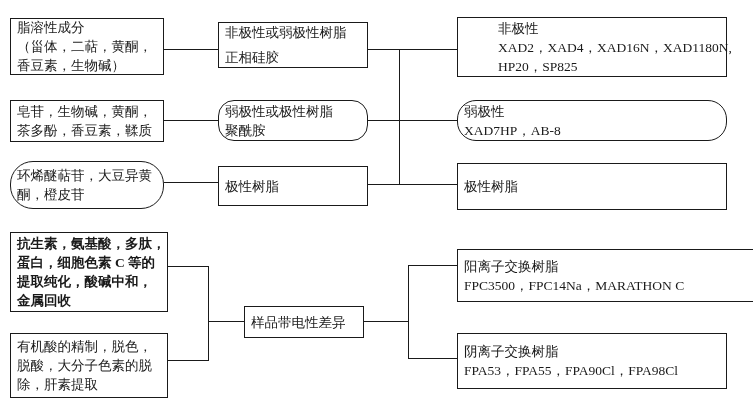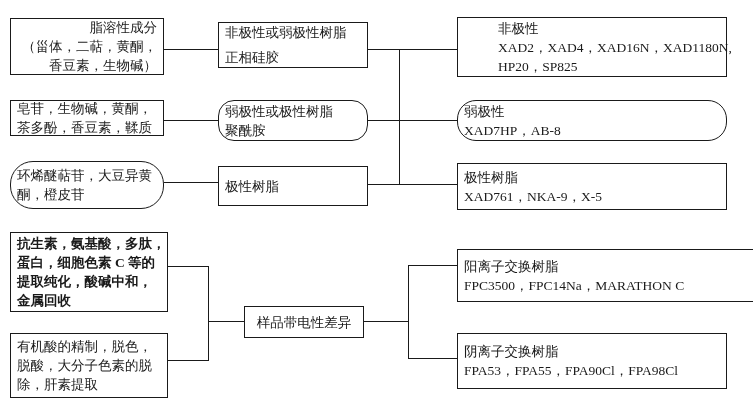--- a/index.html
+++ b/index.html
@@ -38,27 +38,27 @@
     background: #1a1a1a;
   }
   .hline { height: 1px; }
   .vline { width: 1px; }
 </style>
 </head>
 <body>
 
 <div class="canvas">
 
-  <div class="box" style="left:10px; top:18px; width:154px; height:57px;align-items:flex-end;">
+  <div class="box" style="left:10px; top:18px; width:154px; height:57px;">
     <div class="ln">脂溶性成分</div>
     <div class="ln">（甾体，二萜，黄酮，</div>
     <div class="ln">香豆素，生物碱）</div>
   </div>
 
-  <div class="box" style="left:10px; top:100px; width:154px; height:36px;">
+  <div class="box" style="left:10px; top:100px; width:154px; height:42px;">
     <div class="ln">皂苷，生物碱，黄酮，</div>
     <div class="ln">茶多酚，香豆素，鞣质</div>
   </div>
 
   <div class="box" style="left:10px; top:161px; width:154px; height:48px;border-radius:23px;">
     <div class="ln">环烯醚萜苷，大豆异黄</div>
     <div class="ln">酮，橙皮苷</div>
   </div>
 
   <div class="box" style="left:10px; top:232px; width:158px; height:80px;font-weight:bold;">
@@ -81,38 +81,37 @@
 
   <div class="box" style="left:218px; top:100px; width:150px; height:41px;border-radius:16px;">
     <div class="ln">弱极性或极性树脂</div>
     <div class="ln">聚酰胺</div>
   </div>
 
   <div class="box" style="left:218px; top:166px; width:150px; height:40px;">
     <div class="ln">极性树脂</div>
   </div>
 
-  <div class="box" style="left:244px; top:306px; width:120px; height:32px; align-items:center;">
+  <div class="box" style="left:244px; top:306px; width:120px; height:32px; ">
     <div class="ln">样品带电性差异</div>
   </div>
 
   <div class="box" style="left:457px; top:17px; width:270px; height:60px;padding-left:40px;">
     <div class="ln">非极性</div>
     <div class="ln">XAD2，XAD4，XAD16N，XAD1180N,</div>
     <div class="ln">HP20，SP825</div>
   </div>
 
   <div class="box" style="left:457px; top:100px; width:270px; height:41px;border-radius:19px;">
     <div class="ln">弱极性</div>
     <div class="ln">XAD7HP，AB-8</div>
   </div>
 
   <div class="box" style="left:457px; top:163px; width:270px; height:47px;">
     <div class="ln">极性树脂</div>
-    <div class="ln">XAD761，NKA-9，X-5</div>
   </div>
 
   <div class="box" style="left:457px; top:249px; width:312px; height:53px;">
     <div class="ln">阳离子交换树脂</div>
     <div class="ln">FPC3500，FPC14Na，MARATHON C</div>
   </div>
 
   <div class="box" style="left:457px; top:333px; width:270px; height:56px;">
     <div class="ln">阴离子交换树脂</div>
     <div class="ln">FPA53，FPA55，FPA90Cl，FPA98Cl</div>

